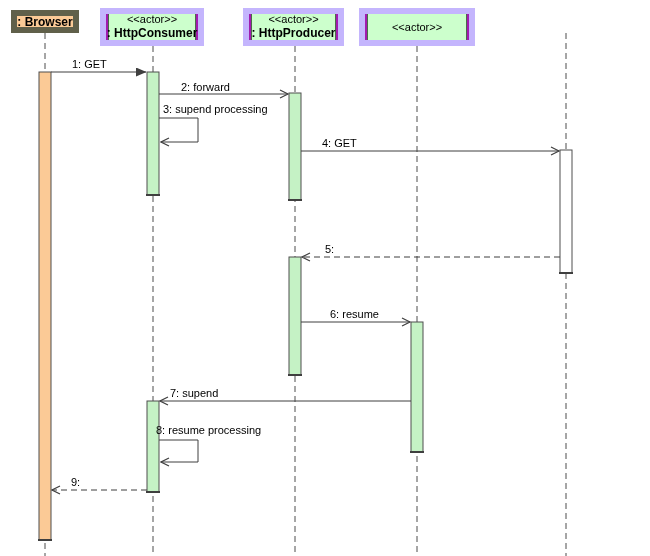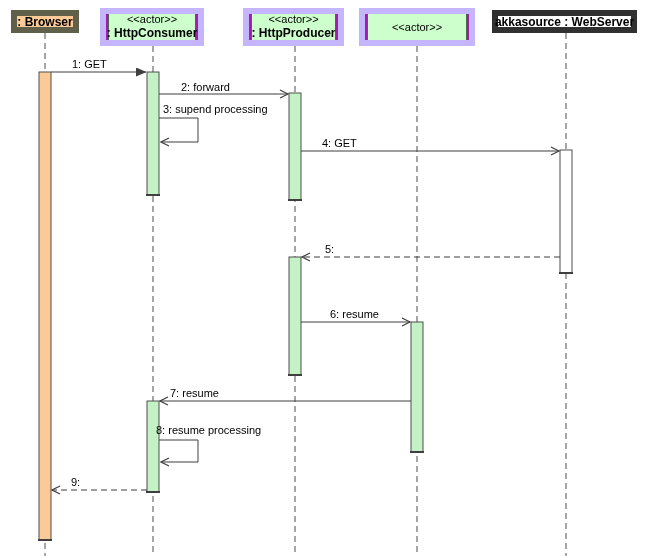--- a/index.html
+++ b/index.html
@@ -116,27 +116,24 @@
       <div class="obj-name">: HttpProducer</div>
     </div>
   </div>
 
   <div class="actor-box" style="left:359px;top:8px;width:116px;height:38px;">
     <div class="actor-fill">
       <div class="stereotype">&lt;&lt;actor&gt;&gt;</div>
     </div>
   </div>
 
-  <div class="obj-box" style="left:492px;top:10px;width:145px;height:23px;background:#ffffff;border-color:#303030;">
-    <span>akkasource : WebServer</span>
-  </div>
 
   <div class="msg-label" style="left:72px;top:58px;">1: GET</div>
   <div class="msg-label" style="left:181px;top:81px;">2: forward</div>
   <div class="msg-label" style="left:163px;top:103px;">3: supend processing</div>
   <div class="msg-label" style="left:322px;top:137px;">4: GET</div>
   <div class="msg-label" style="left:325px;top:243px;">5:</div>
   <div class="msg-label" style="left:330px;top:308px;">6: resume</div>
-  <div class="msg-label" style="left:170px;top:387px;">7: resume</div>
+  <div class="msg-label" style="left:170px;top:387px;">7: supend</div>
   <div class="msg-label" style="left:156px;top:424px;">8: resume processing</div>
   <div class="msg-label" style="left:71px;top:476px;">9:</div>
 
 </div>
 
 </body></html>

